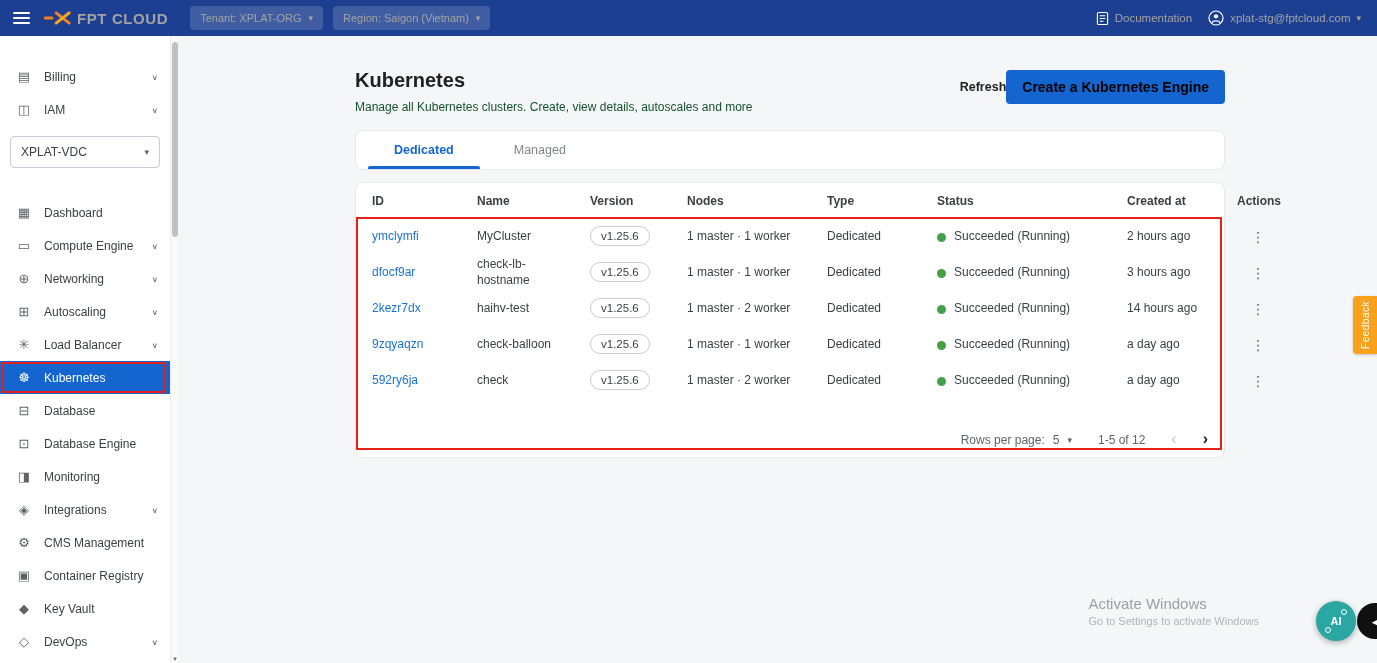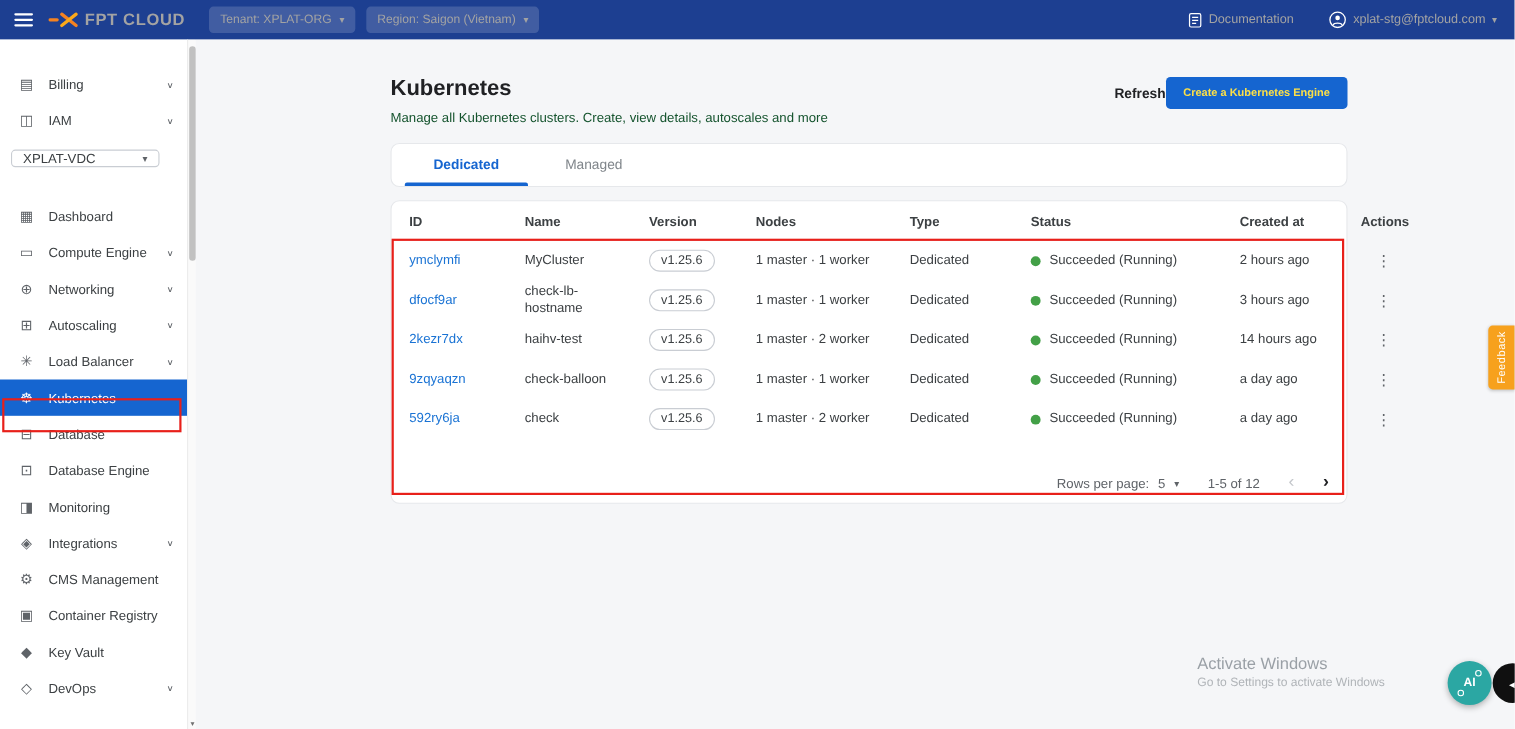--- a/index.html
+++ b/index.html
@@ -18,58 +18,58 @@
   .hamburger span { display:block; height:2px; background:#fff; margin:3px 0; border-radius:1px; }
   .logo { display:flex; align-items:center; gap:5px; margin-right:12px; }
   .logo-text { font-size:15px; font-weight:bold; letter-spacing:.6px; }
   .chip {
     background:rgba(255,255,255,.16); border-radius:4px; height:24px;
     display:flex; align-items:center; gap:7px; padding:0 10px;
     font-size:11px; margin-left:10px; cursor:pointer; white-space:nowrap;
   }
   .caret { font-size:9px; line-height:1; }
   .caret.gray { color:#5f6368; }
-  .topbar-right { margin-left:auto; display:flex; align-items:center; gap:32px; padding-right:16px; font-size:11.5px; }
+  .topbar-right { margin-left:auto; display:flex; align-items:center; gap:16px; padding-right:16px; font-size:11.5px; }
   .doc-link, .account { display:flex; align-items:center; gap:6px; cursor:pointer; white-space:nowrap; }
 
   
   .app { display:flex; height:627px; }
   .sidebar { width:170px; background:#fff; padding-top:24px; flex:none; overflow:hidden; }
   .sidebar-scroll { width:8px; background:#fafafa; border-left:1px solid #ececec; position:relative; flex:none; }
   .scroll-thumb { position:absolute; left:1px; top:6px; width:6px; height:195px; background:#c1c1c1; border-radius:3px; }
   .scroll-arrow { position:absolute; bottom:1px; left:0; width:8px; text-align:center; font-size:6px; color:#707070; cursor:pointer; }
 
   .side-item {
     height:33px; display:flex; align-items:center; gap:12px;
     padding:0 12px 0 16px; font-size:12px; color:#3c4043; cursor:pointer; white-space:nowrap;
   }
   .side-icon { width:16px; text-align:center; font-size:13px; color:#5f6368; }
   .side-label { flex:1; overflow:hidden; text-overflow:ellipsis; }
   .side-chevron { font-size:9px; color:#5f6368; transform:scaleY(.85); }
   .side-item.active { background:var(--primary,#1565d0); color:#fff; }
   .side-item.active .side-icon, .side-item.active .side-chevron { color:#fff; }
 
   .vdc-select {
-    margin:10px 25px 28px 10px; height:16px; border:1px solid #c9cdd3; border-radius:4px;
+    margin:10px 10px 28px 10px; height:32px; border:1px solid #c9cdd3; border-radius:4px;
     display:flex; align-items:center; justify-content:space-between;
     padding:0 10px; font-size:12px; color:#3c4043; cursor:pointer;
   }
 
   .main { flex:1; background:#f5f6f8; position:relative; overflow:hidden; }
   .content { width:870px; margin:32px 0 0 177px; }
 
   
   .page-header { display:flex; align-items:flex-start; }
   .page-title { font-size:20px; font-weight:bold; color:#202124; line-height:24px; }
   .page-subtitle { font-size:12px; color:#14532d; margin-top:8px; }
   .header-actions { margin-left:auto; display:flex; align-items:center; margin-top:2px; }
   .refresh-button { font-size:12.5px; font-weight:bold; color:#202124; cursor:pointer; }
   .create-button {
-    background:var(--primary,#1565d0); color:#fde047; border:none; border-radius:4px;
-    font-family:inherit; font-size:10px; font-weight:bold; padding:9px 16px; cursor:pointer;
+    background:var(--primary,#1565d0); color:#000000; border:none; border-radius:4px;
+    font-family:inherit; font-size:14px; font-weight:bold; padding:9px 16px; cursor:pointer;
   }
 
   
   .tabs-card {
     margin-top:16px; height:40px; background:#fff; border:1px solid #e6e8eb; border-radius:8px;
     display:flex; align-items:stretch; padding:0 8px;
   }
   .tab { display:flex; align-items:center; padding:0 30px; font-size:12.5px; color:#80868b; position:relative; cursor:pointer; }
   .tab.active { color:var(--primary,#1565d0); font-weight:bold; }
   .tab.active::after { content:""; position:absolute; left:4px; right:4px; bottom:0; height:3px; background:var(--primary,#1565d0); border-radius:2px 2px 0 0; }

